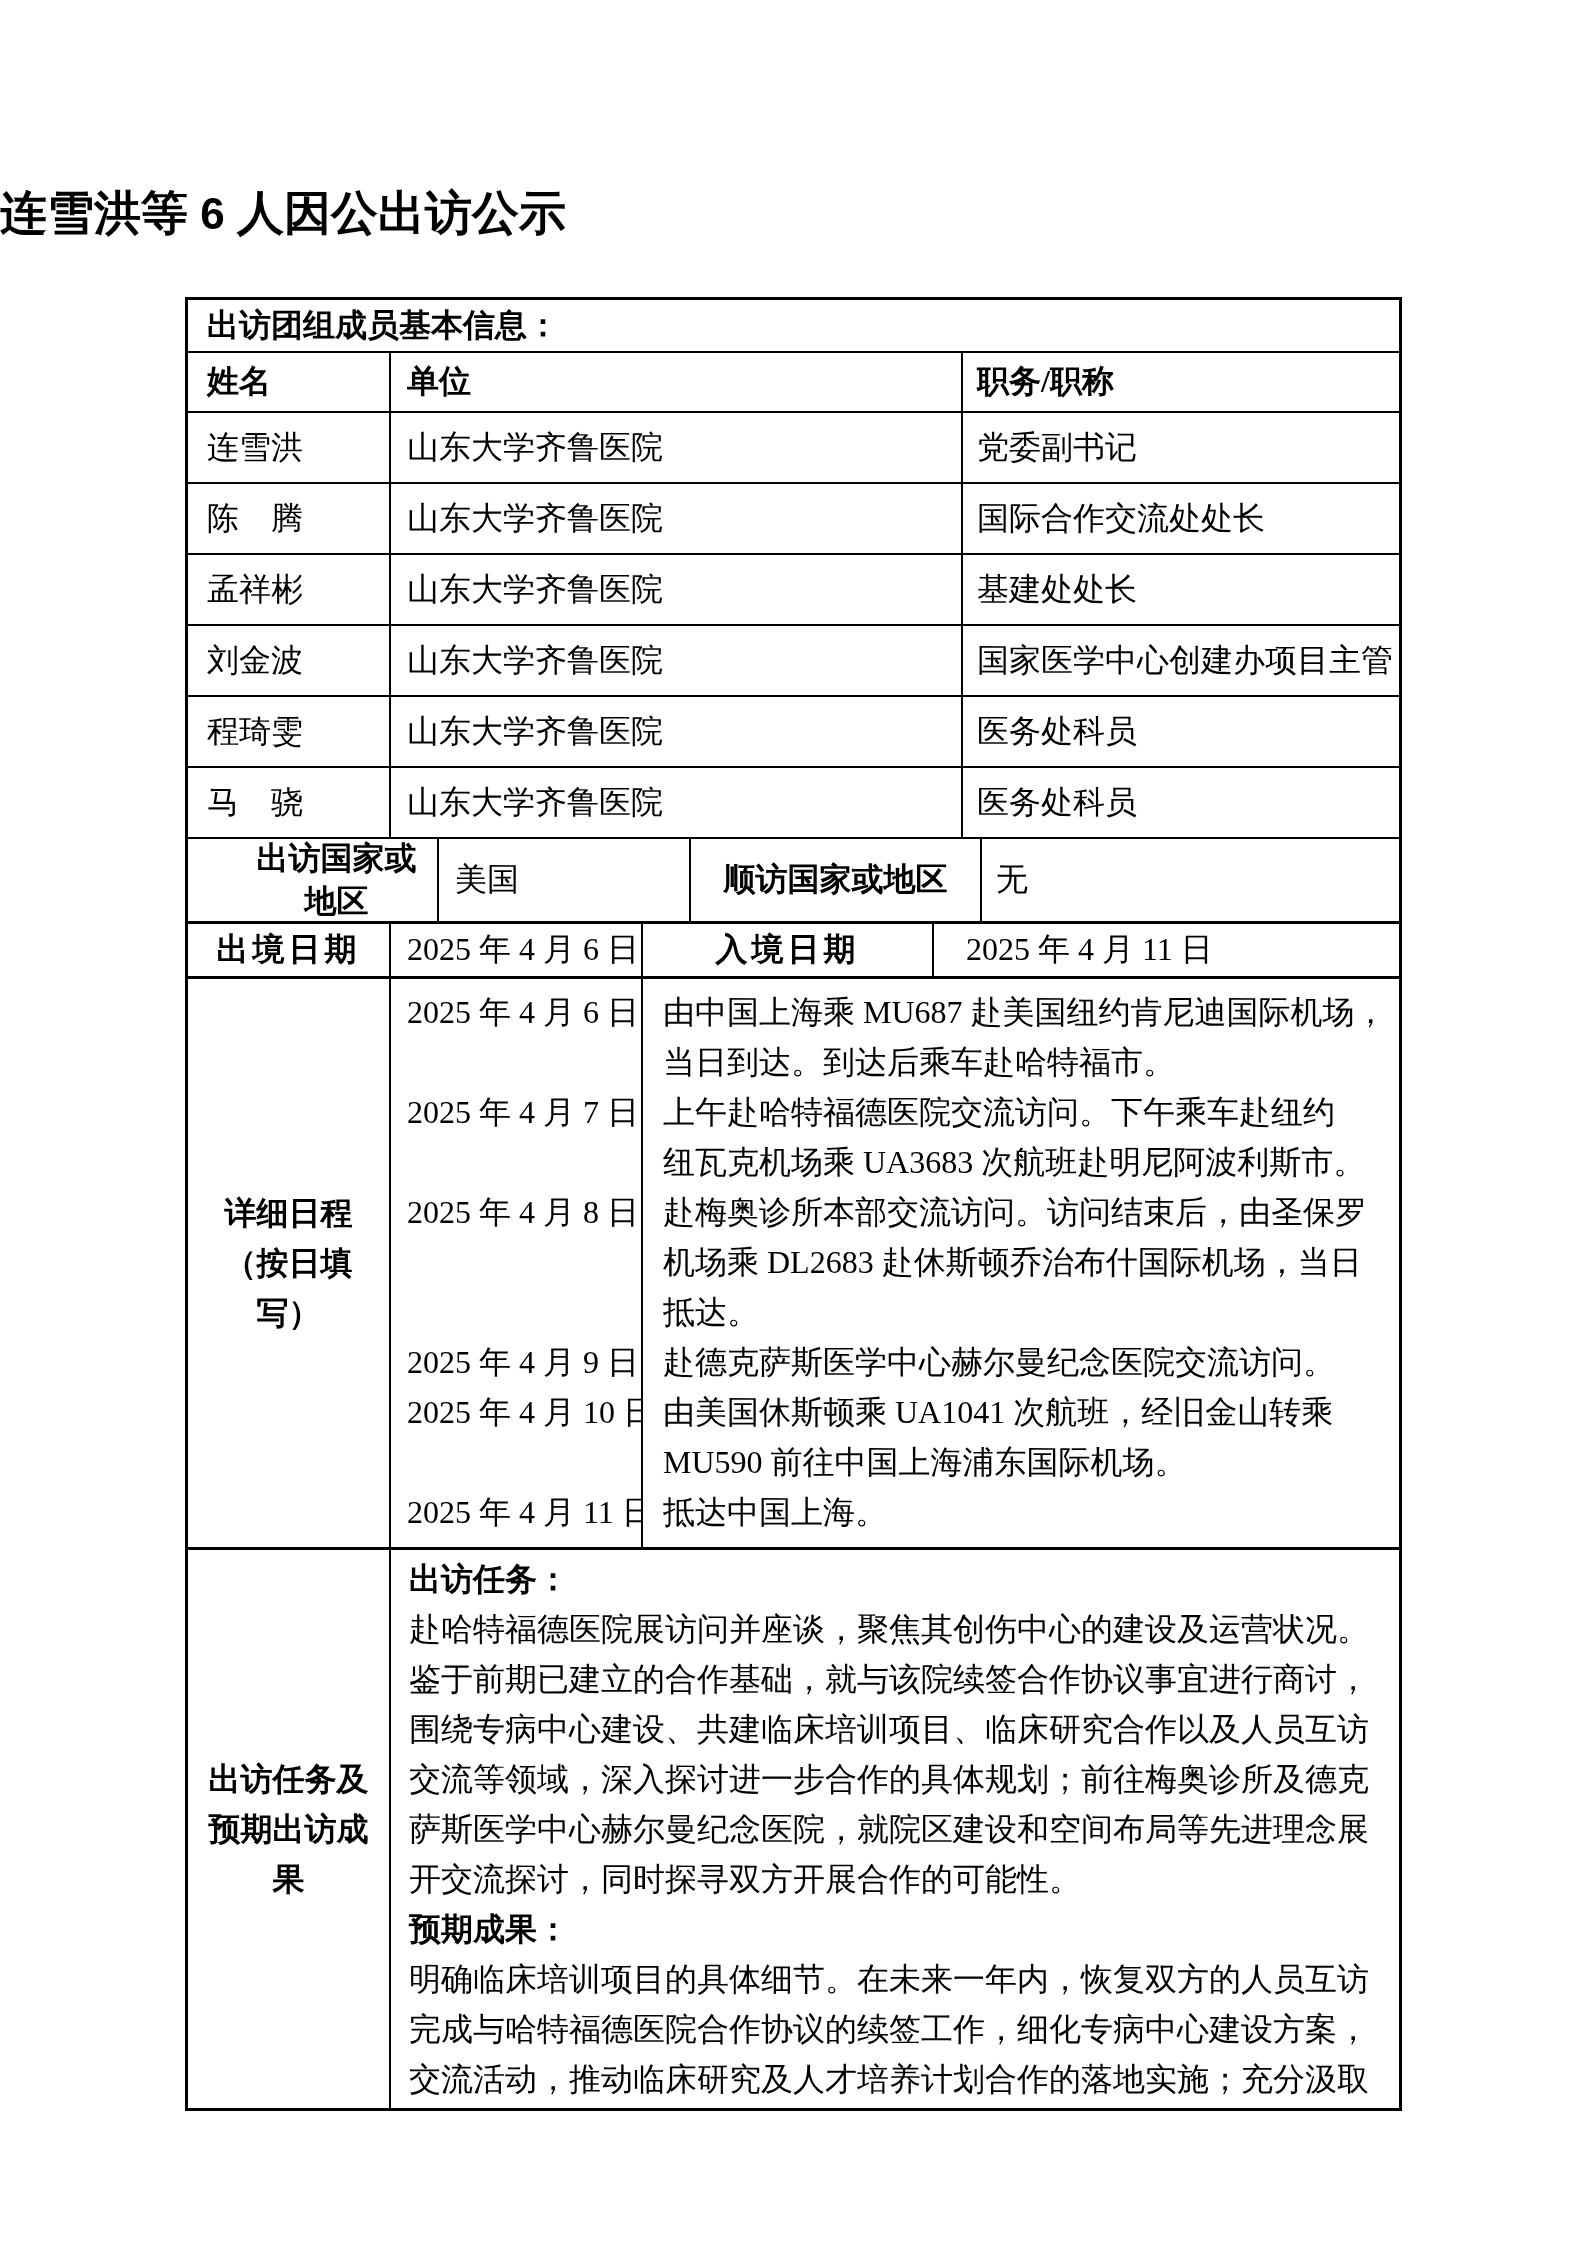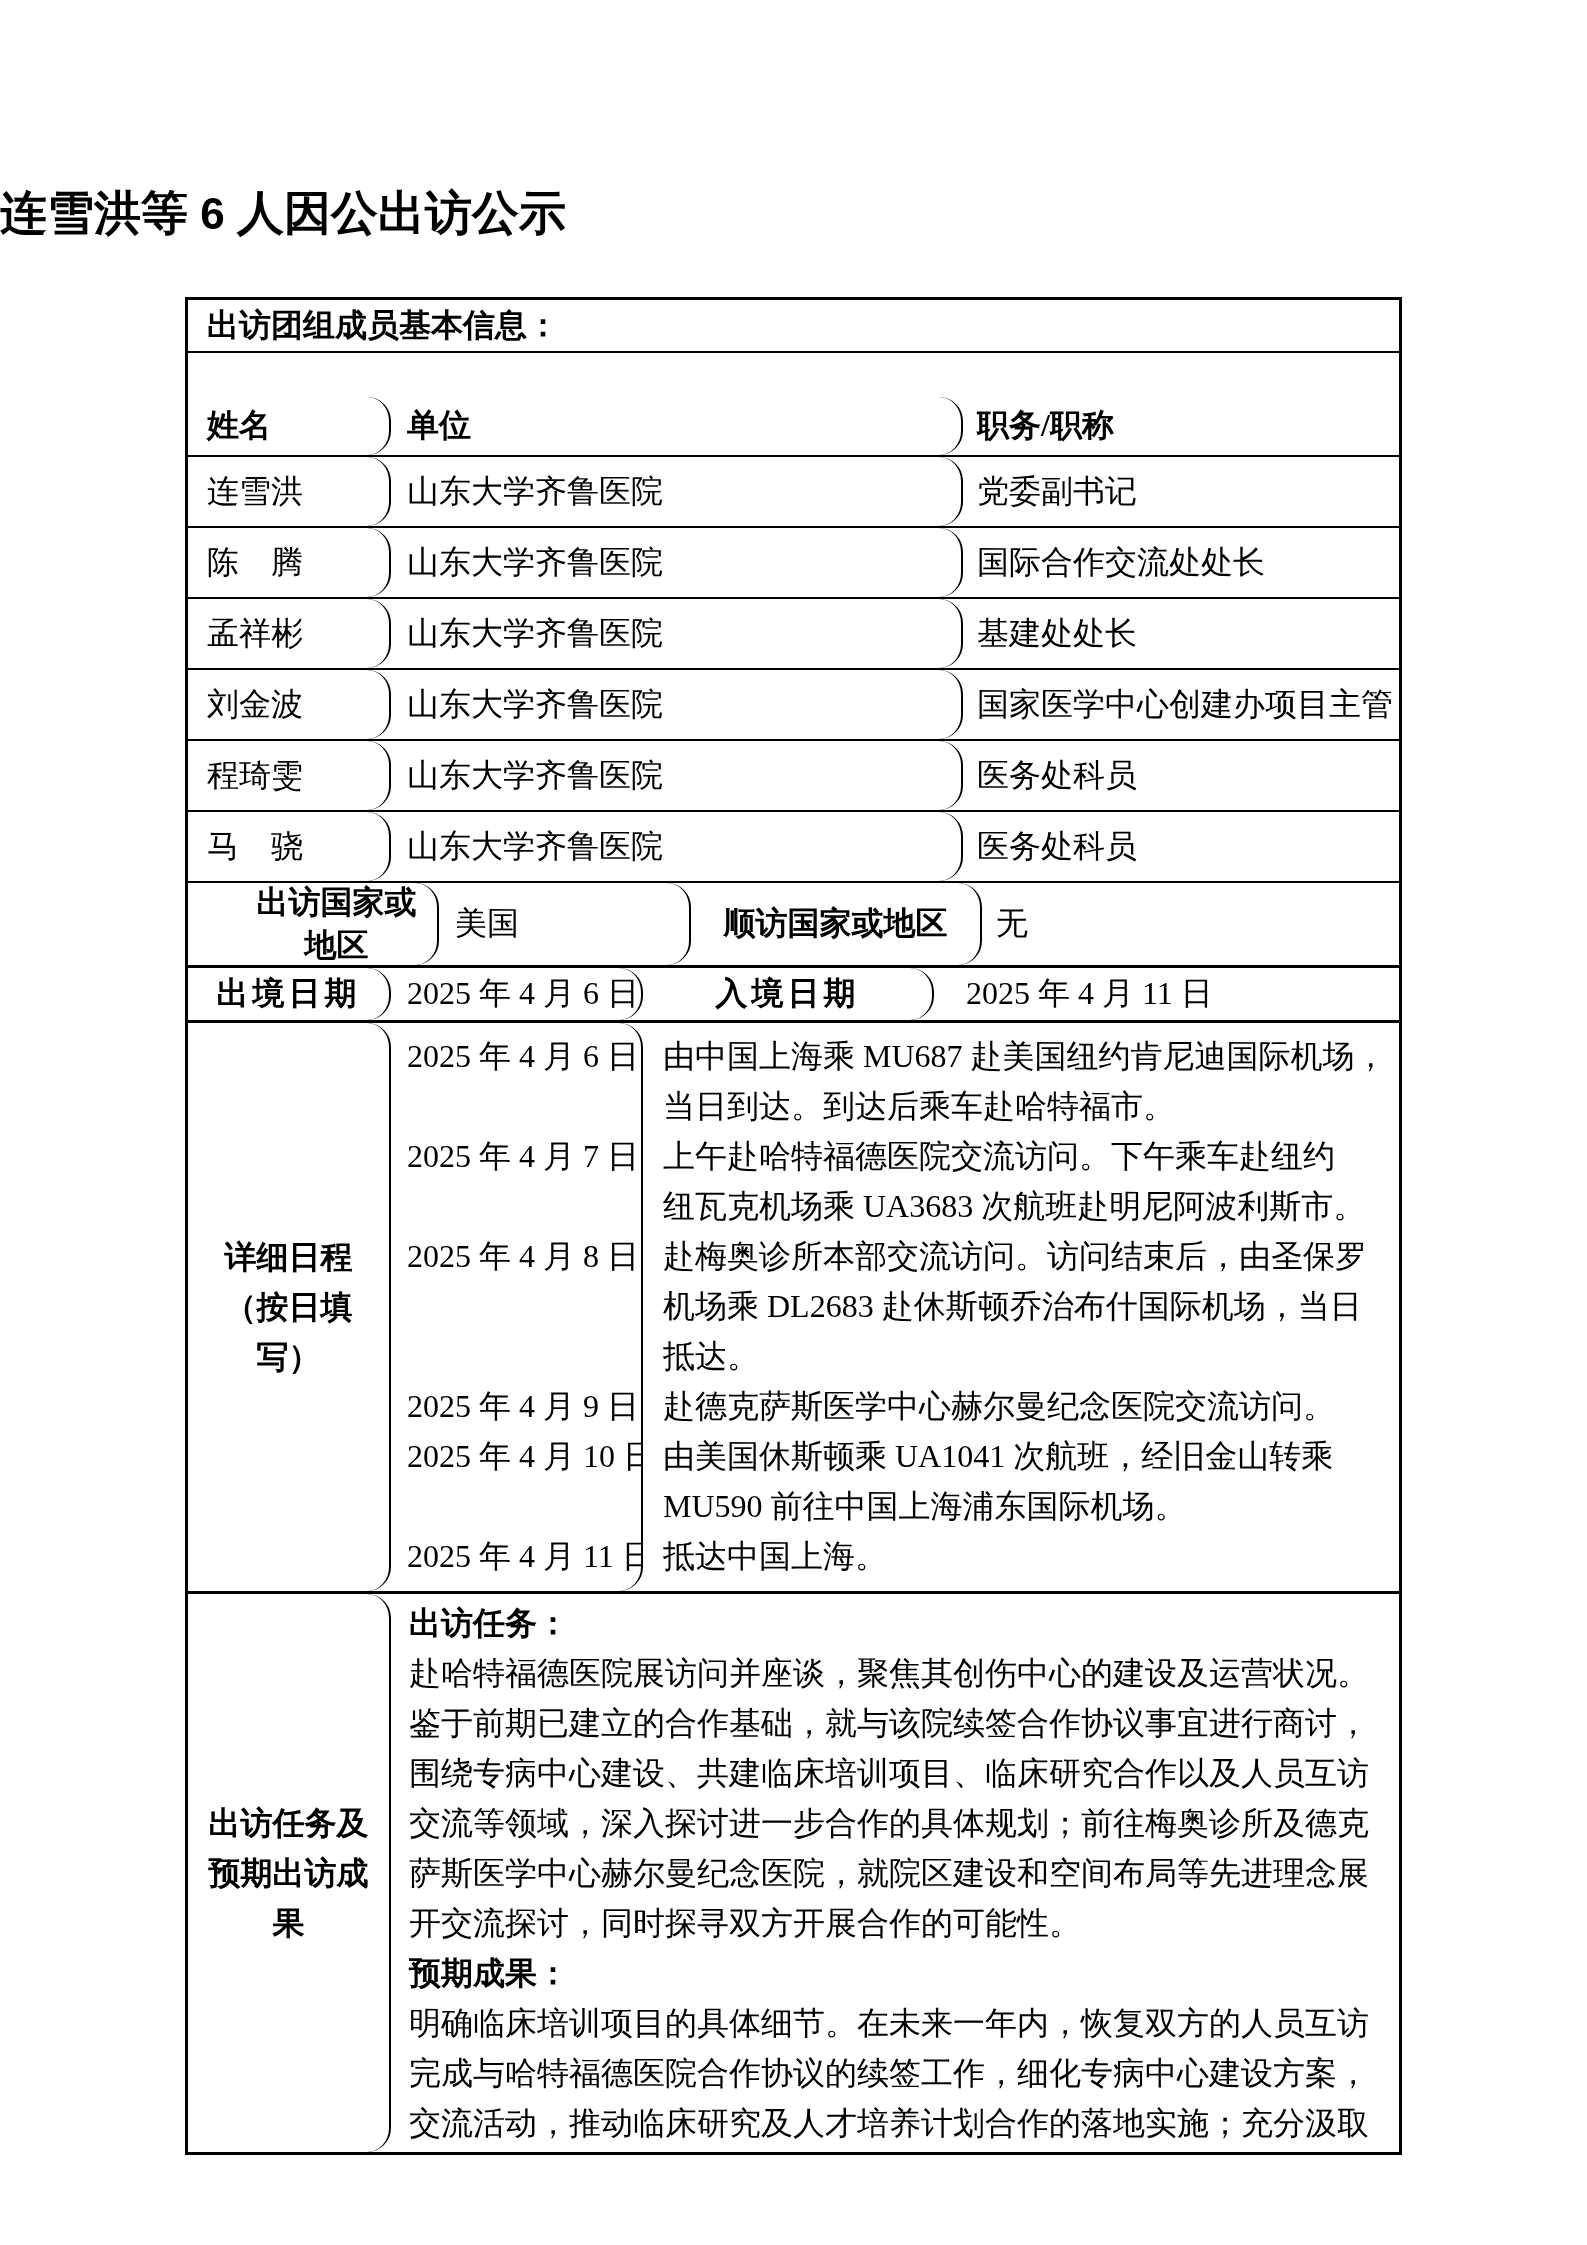--- a/index.html
+++ b/index.html
@@ -31,41 +31,40 @@
   }
   .trow{display:flex;box-sizing:border-box;border-bottom:2px solid #000;}
   .trow.bb3{border-bottom-width:3px;}
   .trow.bb0{border-bottom:none;}
   .c{
     box-sizing:border-box;
     border-right:2px solid #000;
     display:flex;align-items:center;
     white-space:nowrap;
     overflow:hidden;
-    border-radius:24px;
   }
   .c.last{border-right:none;flex:1;}
   .wA{width:203px;}
   .wB{width:252px;}
   .wC{width:291px;}
   .wBC{width:572px;}
   .bold{font-weight:bold;}
   .padA{padding-left:19px;}
   .padB{padding-left:16px;}
   .padD{padding-left:14px;}
   .padD2{padding-left:32px;}
   .center{justify-content:center;text-align:center;}
   .ls4{letter-spacing:4px;}
   .stack{
     display:flex;flex-direction:column;
     justify-content:center;align-items:center;
     text-align:center;line-height:50px;
   }
   .r-info{height:53px;}
-  .r-head{height:60px;margin-top:44px;}
+  .r-head{height:60px;}
   .r-member{height:71px;}
   .r-visit{height:85px;}
   .r-visit .stack{line-height:43px;margin-left:48px;}
   .r-dates{height:55px;}
   .r-sched{height:571px;}
   .r-task{height:558px;}
   .colblock{
     display:block;
     padding-top:8px;
   }

